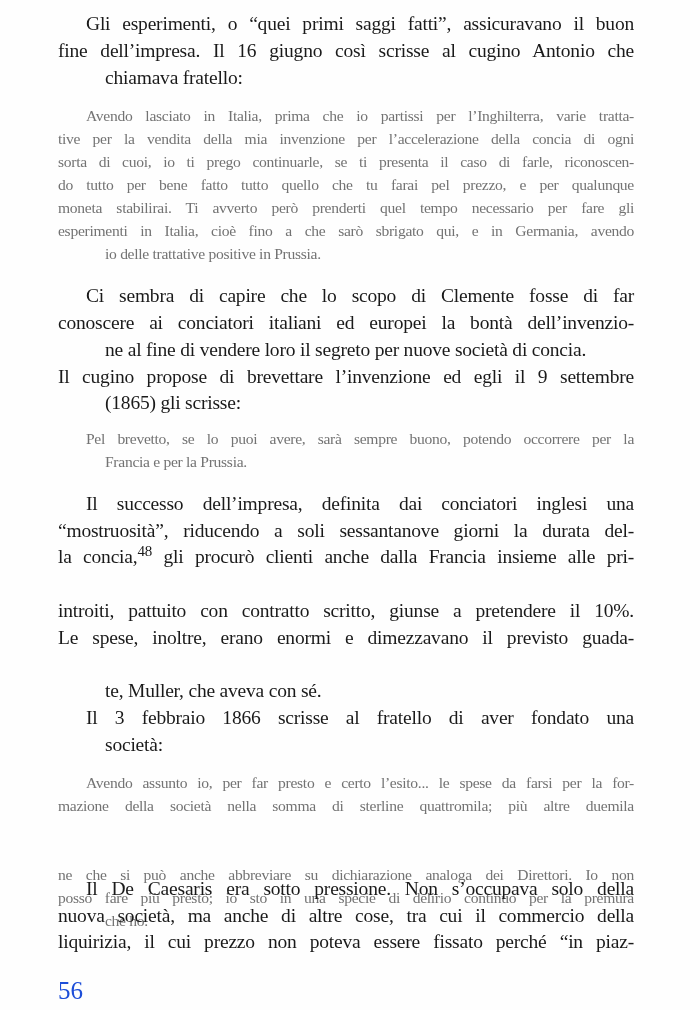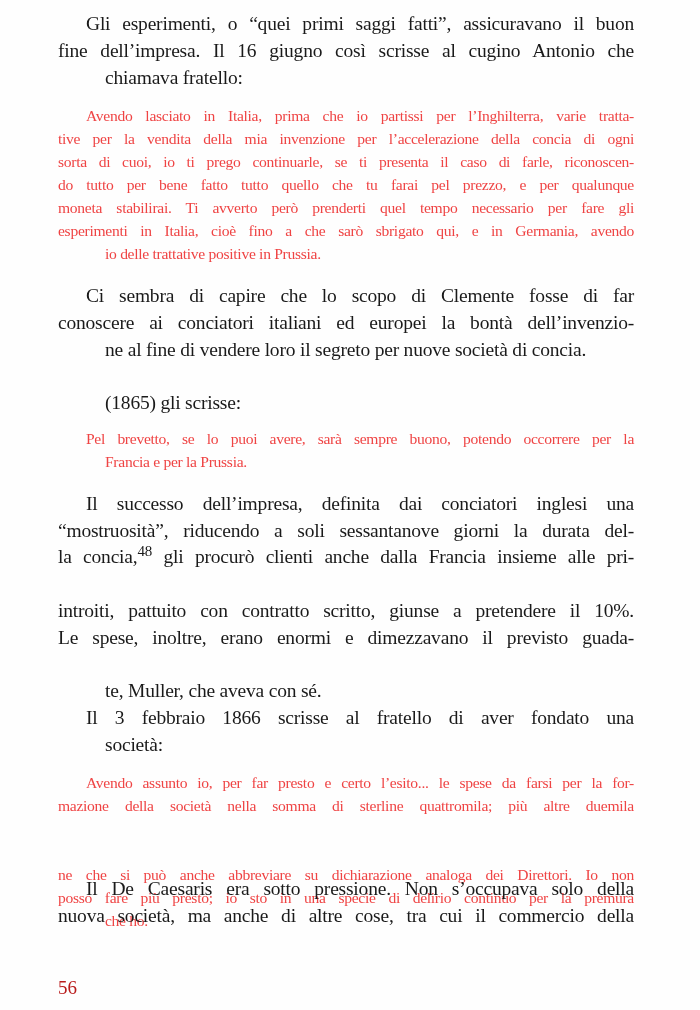--- a/index.html
+++ b/index.html
@@ -18,25 +18,25 @@
     width: 576px;
     white-space: nowrap;
     text-align: justify;
     text-align-last: justify;
     height: 1.2em;
     line-height: 1.2em;
   }
   .line.last { text-align-last: left; margin-left: 47px; }
   .line.indent { left: 86px; width: 548px; }
   .body-text { font-size: 19.5px; letter-spacing: -0.2px; }
-  .quote-text { font-size: 15.6px; letter-spacing: -0.3px; color: #ef4444; }
+  .quote-text { font-size: 15.6px; letter-spacing: -0.3px; color: #737373; }
   .quote-text.indent { left: 86px; width: 548px; }
   .page-number {
     position: absolute; left: 58px; top: 977px;
-    font-size: 19px; color: #b91c1c;
+    font-size: 25px; color: #1d4ed8;
   }
   sup { font-size: 15px; vertical-align: 7px; line-height: 0; }
 </style>
 </head>
 <body>
 
 <div class="page">
 
   <div class="line body-text indent" style="top:12px">Gli esperimenti, o “quei primi saggi fatti”, assicuravano il buon</div>
   <div class="line body-text" style="top:39px">fine dell’impresa. Il 16 giugno così scrisse al cugino Antonio che</div>
@@ -46,20 +46,21 @@
   <div class="line quote-text" style="top:130px">tive per la vendita della mia invenzione per l’accelerazione della concia di ogni</div>
   <div class="line quote-text" style="top:153px">sorta di cuoi, io ti prego continuarle, se ti presenta il caso di farle, riconoscen-</div>
   <div class="line quote-text" style="top:176px">do tutto per bene fatto tutto quello che tu farai pel prezzo, e per qualunque</div>
   <div class="line quote-text" style="top:199px">moneta stabilirai. Ti avverto però prenderti quel tempo necessario per fare gli</div>
   <div class="line quote-text" style="top:222px">esperimenti in Italia, cioè fino a che sarò sbrigato qui, e in Germania, avendo</div>
   <div class="line quote-text last" style="top:245px">io delle trattative positive in Prussia.</div>
 
   <div class="line body-text indent" style="top:284px">Ci sembra di capire che lo scopo di Clemente fosse di far</div>
   <div class="line body-text" style="top:311px">conoscere ai conciatori italiani ed europei la bontà dell’invenzio-</div>
   <div class="line body-text last" style="top:338px">ne al fine di vendere loro il segreto per nuove società di concia.</div>
+  <div class="line body-text" style="top:365px">Il cugino propose di brevettare l’invenzione ed egli il 9 settembre</div>
   <div class="line body-text last" style="top:391px">(1865) gli scrisse:</div>
 
   <div class="line quote-text indent" style="top:430px">Pel brevetto, se lo puoi avere, sarà sempre buono, potendo occorrere per la</div>
   <div class="line quote-text last" style="top:453px">Francia e per la Prussia.</div>
 
   <div class="line body-text indent" style="top:492px">Il successo dell’impresa, definita dai conciatori inglesi una</div>
   <div class="line body-text" style="top:519px">“mostruosità”, riducendo a soli sessantanove giorni la durata del-</div>
   <div class="line body-text" style="top:545px"><span>la concia,</span><sup>48</sup><span> gli procurò clienti anche dalla Francia insieme alle pri-</span></div>
   <div class="line body-text" style="top:599px">introiti, pattuito con contratto scritto, giunse a pretendere il 10%.</div>
   <div class="line body-text" style="top:626px">Le spese, inoltre, erano enormi e dimezzavano il previsto guada-</div>
@@ -69,15 +70,16 @@
   <div class="line body-text last" style="top:733px">società:</div>
 
   <div class="line quote-text indent" style="top:774px">Avendo assunto io, per far presto e certo l’esito... le spese da farsi per la for-</div>
   <div class="line quote-text" style="top:797px">mazione della società nella somma di sterline quattromila; più altre duemila</div>
   <div class="line quote-text" style="top:866px">ne che si può anche abbreviare su dichiarazione analoga dei Direttori. Io non</div>
   <div class="line quote-text" style="top:889px">posso fare più presto; io sto in una specie di delirio continuo per la premura</div>
   <div class="line quote-text last" style="top:912px">che ho.</div>
 
   <div class="line body-text indent" style="top:877px">Il De Caesaris era sotto pressione. Non s’occupava solo della</div>
   <div class="line body-text" style="top:904px">nuova società, ma anche di altre cose, tra cui il commercio della</div>
+  <div class="line body-text" style="top:930px">liquirizia, il cui prezzo non poteva essere fissato perché “in piaz-</div>
 
   <div class="page-number">56</div>
 </div>
 
 </body></html>

